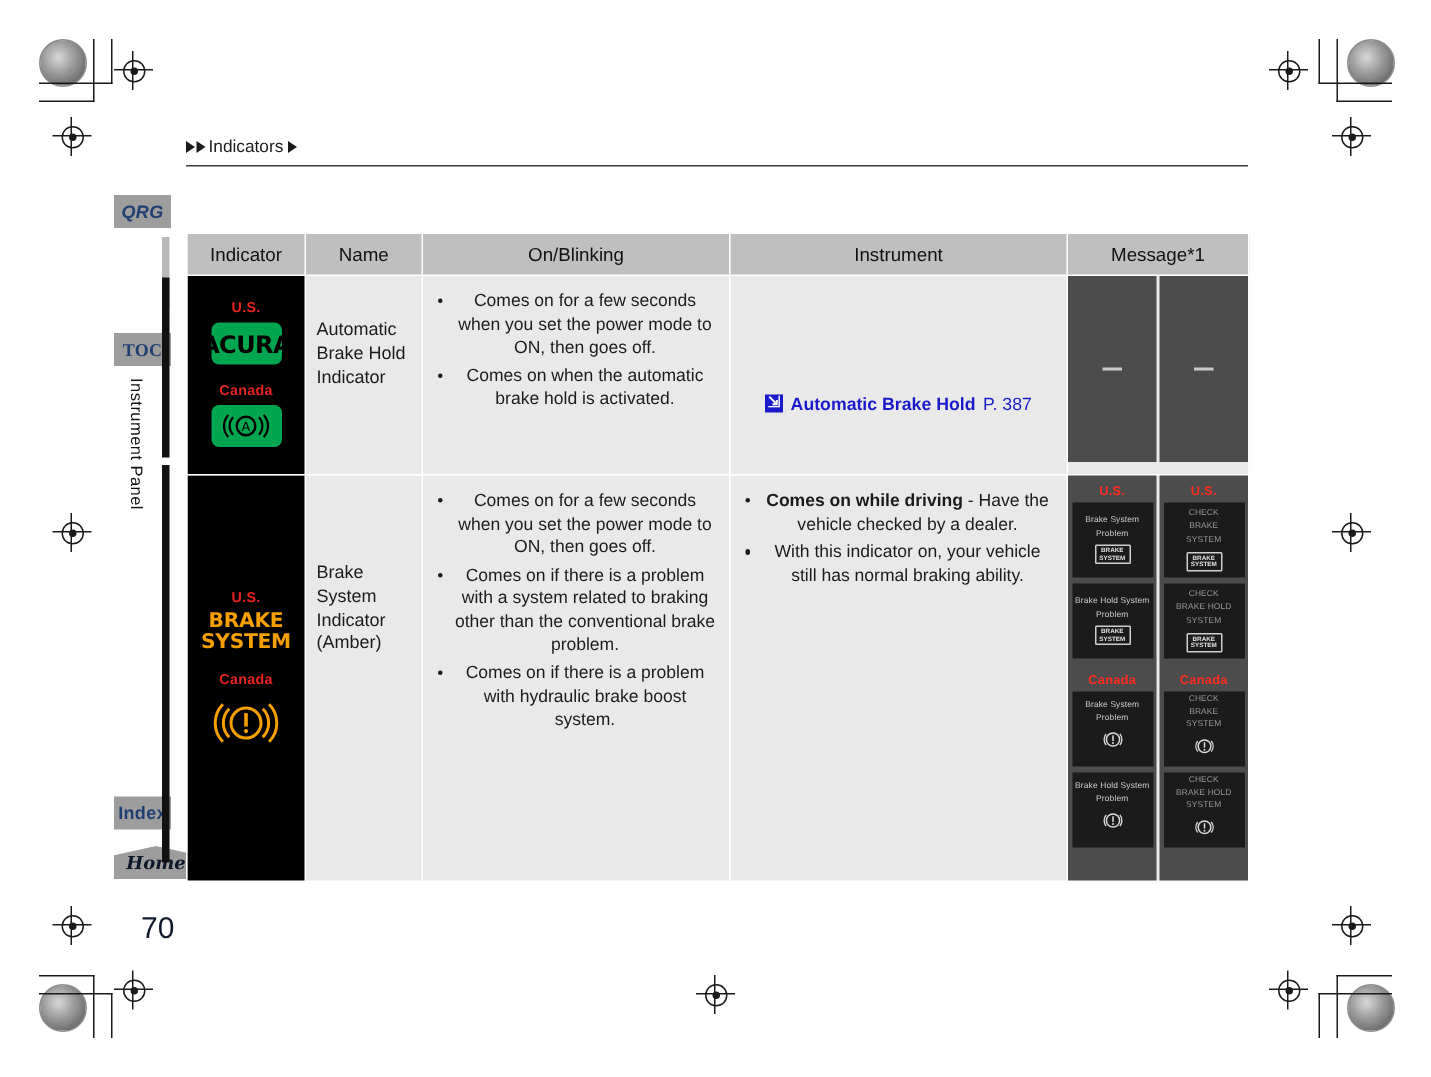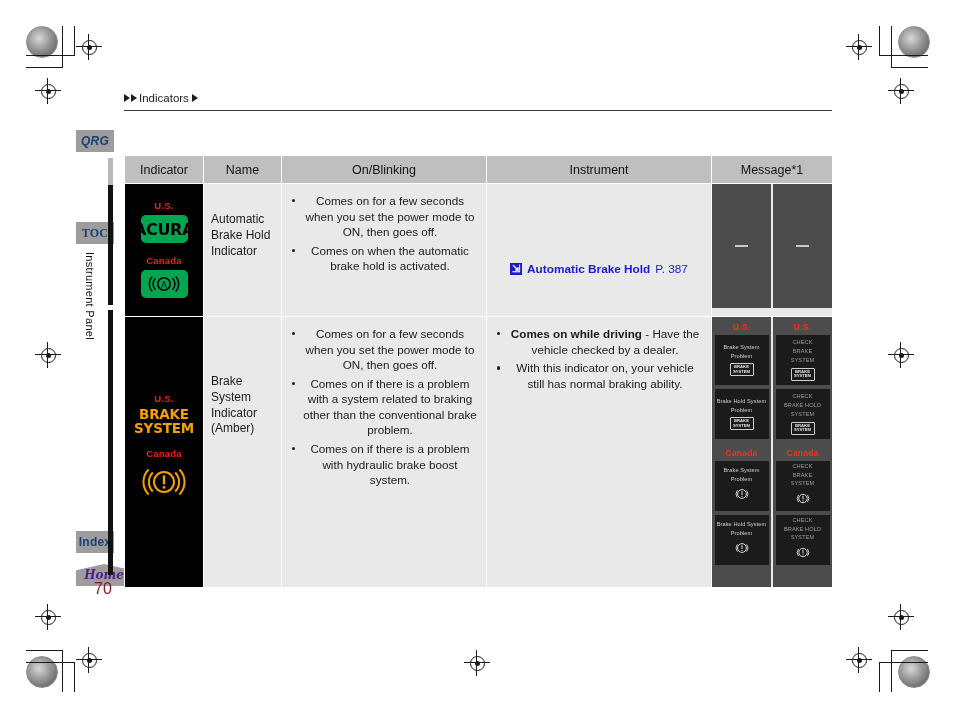--- a/index.html
+++ b/index.html
@@ -52,21 +52,21 @@
     font-size:12px;font-weight:bold;font-style:italic;
     display:flex;align-items:center;justify-content:center;
     letter-spacing:.2px;
   }
   .tab.plain{font-style:normal;font-weight:bold;}
   .tab-qrg{top:130px;}
   .tab-toc{top:222px;font-family:Liberation Serif, serif;}
   .tab-index{top:531px;}
   .home-tab{
     position:absolute;left:76px;top:564px;width:56px;height:22px;
-    background:#9d9d9d;color:#4c1d95;
+    background:#9d9d9d;color:#0f172a;
     font-family:"DejaVu Serif", serif;font-style:italic;font-weight:bold;font-size:12px;
     display:flex;align-items:center;justify-content:center;
     clip-path:polygon(0 28%,50% 0,100% 28%,100% 100%,0 100%);
   }
   .vtab-label{
     position:absolute;left:84px;top:252px;
     writing-mode:vertical-rl;
     font-size:11px;color:#111;letter-spacing:.3px;
   }
   .vbar{position:absolute;left:108px;width:5px;background:#111;}
@@ -159,22 +159,22 @@
   .mini-badge span{font-size:4.2px;color:#e2e2e2;line-height:1.05;font-weight:bold;}
   .mini-circ{margin-top:2px;}
 
   
   .footnote{
     position:absolute;left:124px;top:581px;
     font-size:9.6px;color:#1b1b1b;line-height:1.35;
   }
   .footnote .ind{padding-left:9px;display:block;}
   .pageno{
-    position:absolute;left:94px;top:580px;
-    font-size:16px;color:#7f1d1d;
+    position:absolute;left:94px;top:608px;
+    font-size:20px;color:#0f172a;
   }
 </style>
 </head>
 <body>
 
 <div class="page">
 
   <div class="reg" style="left:76px;top:34px;">
       <i></i>
     </div>

